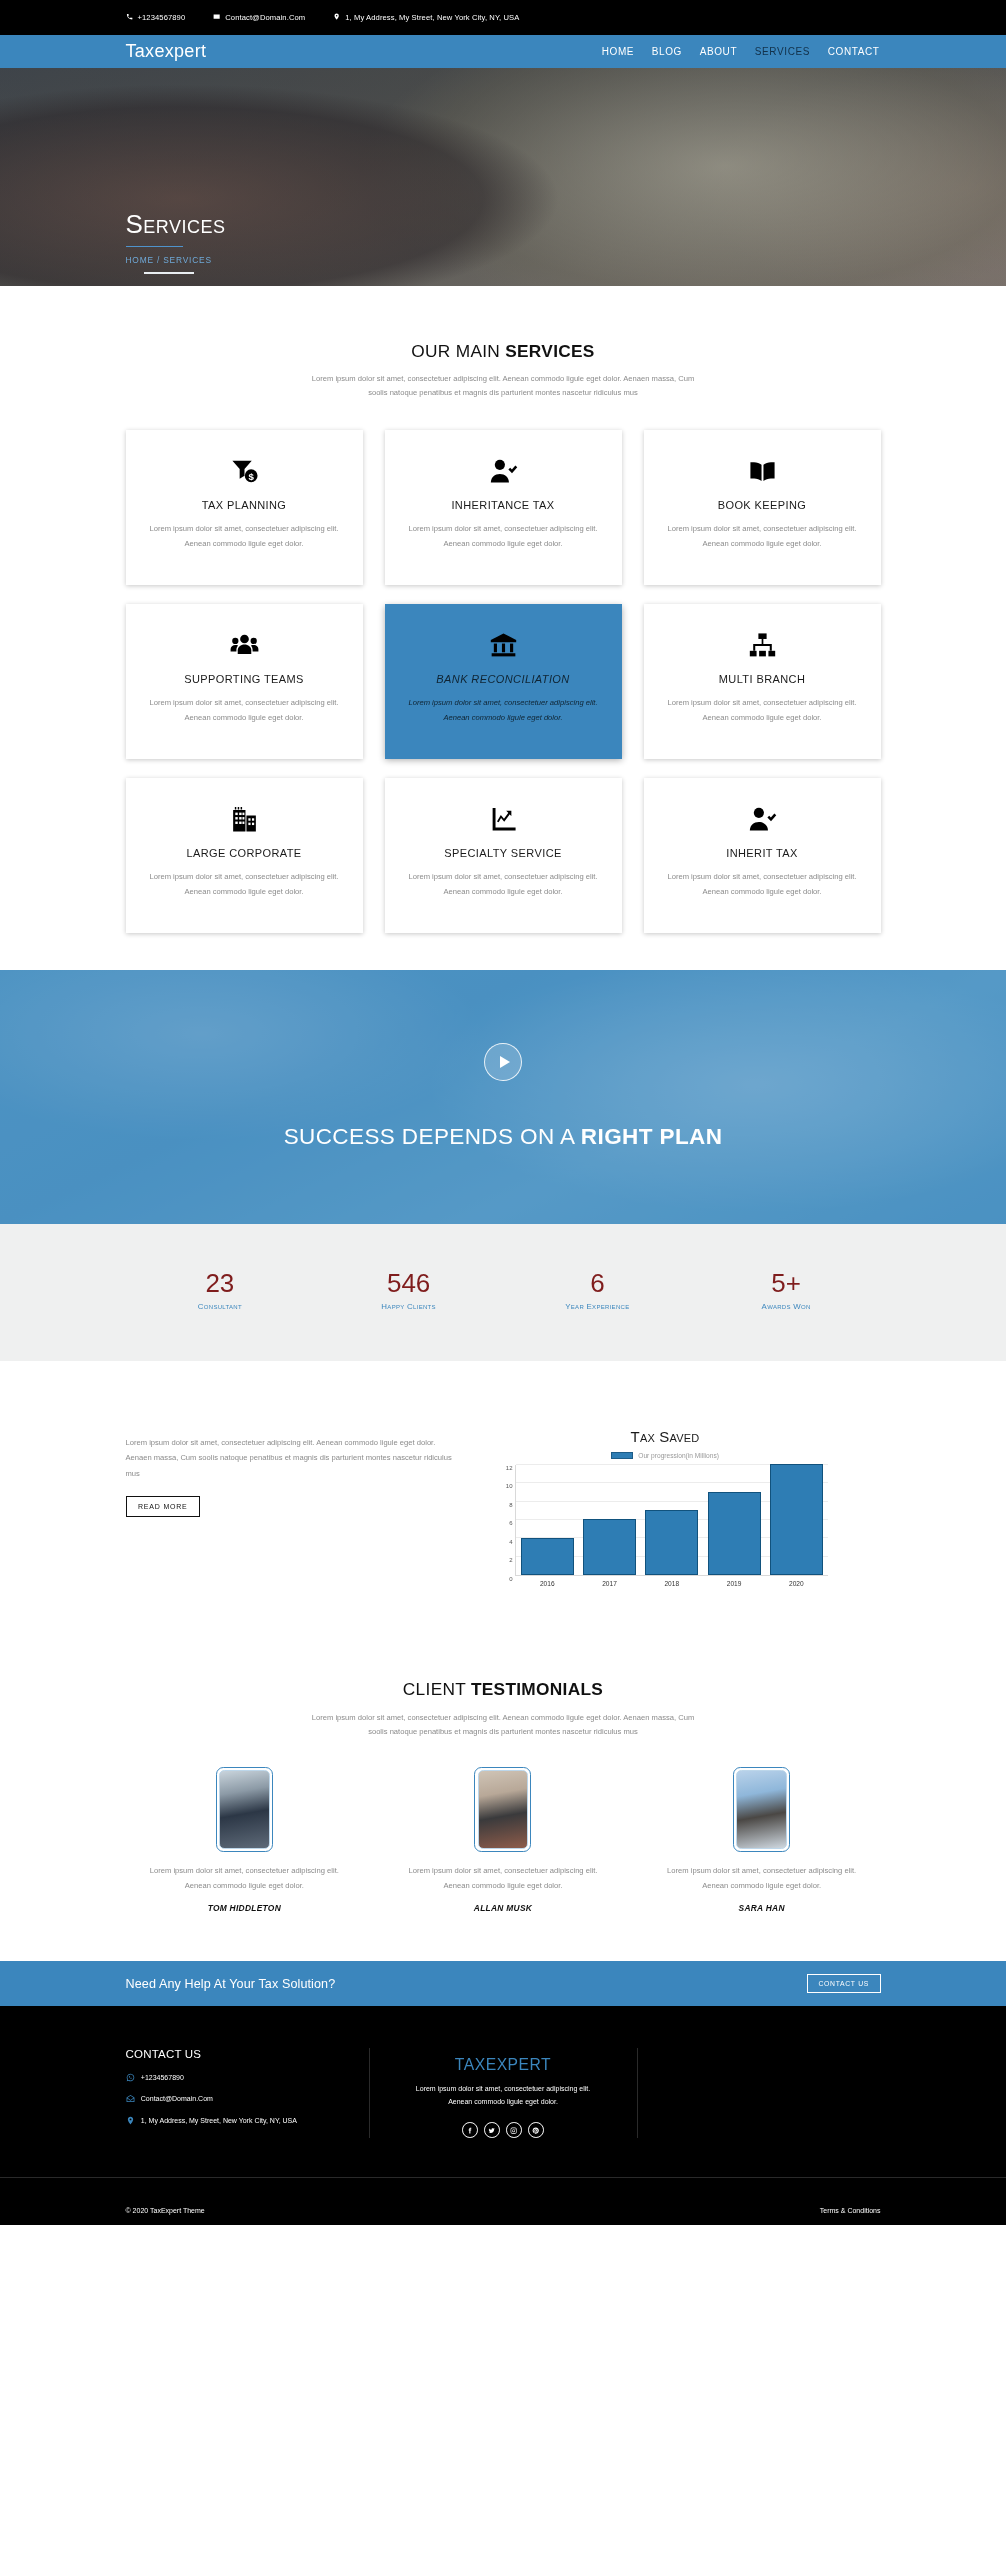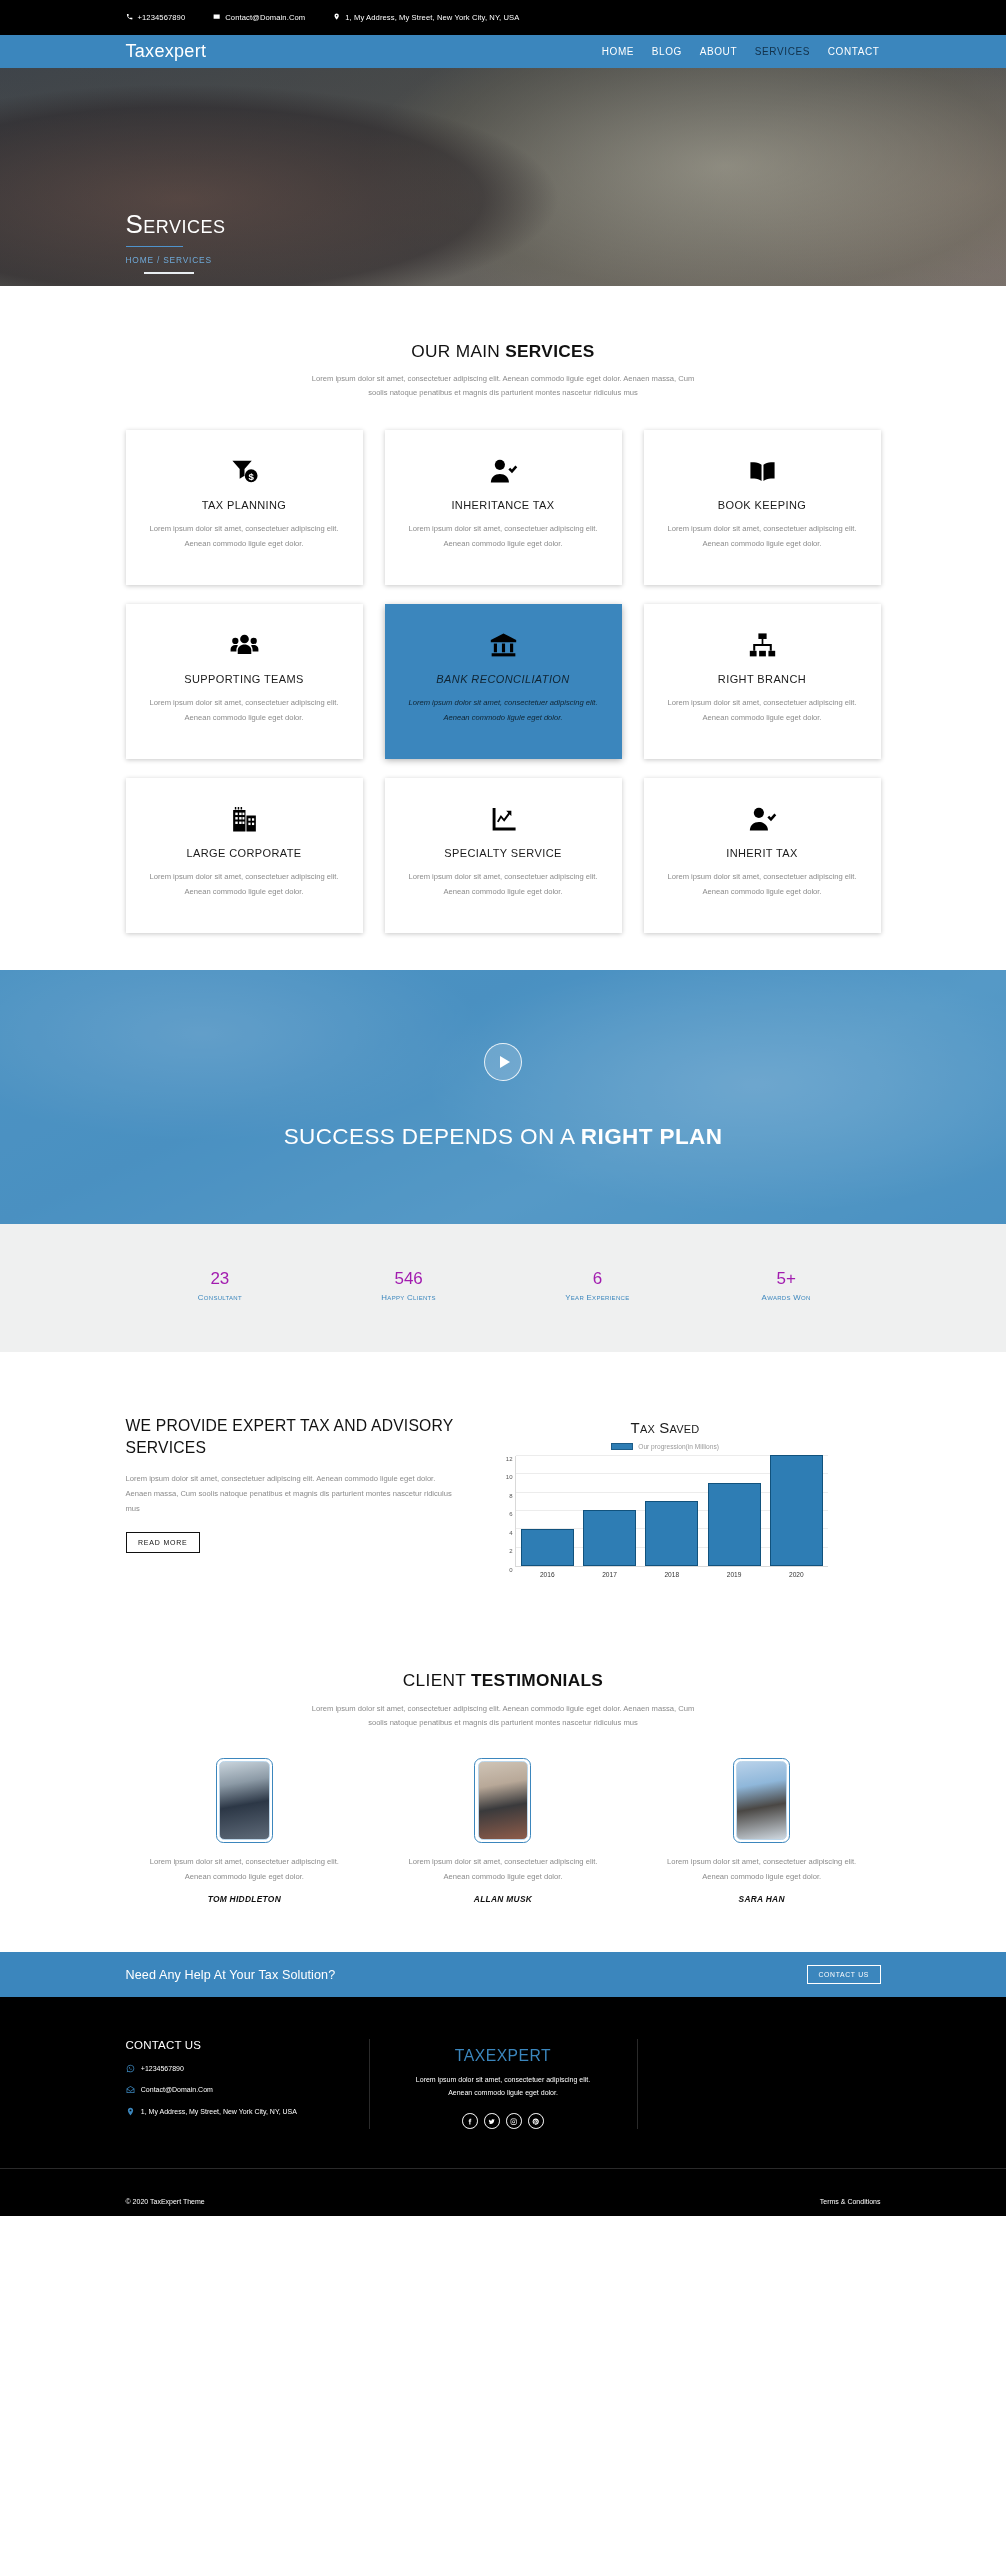--- a/index.html
+++ b/index.html
@@ -146,21 +146,21 @@
   .video h2 {
     color: #fff; font-size: 22.5px; font-weight: 300; letter-spacing: 0.4px;
   }
   .video h2 b { font-weight: 700; }
 
   
   .counters { background: #eff0f0; padding: 29px 0 32.5px; }
   .counters .wrap { display: grid; grid-template-columns: repeat(4,1fr); }
   .counter { text-align: center; }
   .counter .num {
-    font-size: 17px; font-weight: 300; color: #a21caf; line-height: 1;
+    font-size: 26px; font-weight: 300; color: #7f1d1d; line-height: 1;
   }
   .counter .lbl {
     margin-top: 6.3px; color: #3b86bd; font-size: 7.9px;
     letter-spacing: 0.3px; font-variant: small-caps; text-transform: capitalize;
   }
 
   
   .about { padding: 46px 0 21px; }
   .about .wrap { display: flex; gap: 42px; align-items: flex-start; }
   .about-left { width: 335px; }
@@ -429,21 +429,21 @@
       <div class="card">
         <div class="ico">
           <svg width="29" height="29" viewBox="0 0 24 24">
               <rect x="8.6" y="2" width="6.8" height="4.6"></rect>
               <rect x="1.5" y="16.4" width="5.6" height="4.6"></rect>
               <rect x="9.2" y="16.4" width="5.6" height="4.6"></rect>
               <rect x="16.9" y="16.4" width="5.6" height="4.6"></rect>
               <path d="M11.3 6.6v4.1H4.3v5.7H6v-4h12v4h1.7v-5.7h-7v-4.1h-1.4z"></path>
             </svg>
         </div>
-        <h3>RIGHT BRANCH</h3>
+        <h3>MULTI BRANCH</h3>
         <p>Lorem ipsum dolor sit amet, consectetuer adipiscing elit. Aenean commodo ligule eget dolor.</p>
       </div>
 
       <div class="card">
         <div class="ico">
           <svg width="29" height="29" viewBox="0 0 24 24">
               <path d="M4 1.6h1.2v2.2H4zM6.4 1.6h1.2v2.2H6.4zM8.8 1.6H10v2.2H8.8z"></path>
               <path d="M2.6 4.2h10.2V22H2.6V4.2zM13.6 8.6h7.8V22h-7.8V8.6z"></path>
               <g fill="#fff">
                 <rect x="4.4" y="6.3" width="2" height="2"></rect>
@@ -520,21 +520,20 @@
     <div class="counter">
       <div class="num">5+</div>
       <div class="lbl">Awards Won</div>
     </div>
   </div>
 </div>
 
 <div class="about">
   <div class="wrap">
     <div class="about-left">
-      <h2>WE PROVIDE EXPERT TAX AND ADVISORY SERVICES</h2>
       <p>Lorem ipsum dolor sit amet, consectetuer adipiscing elit. Aenean commodo ligule eget dolor. Aenaen massa, Cum soolis natoque penatibus et magnis dis parturient montes nascetur ridiculus mus</p>
       <button class="btn-outline">READ MORE</button>
     </div>
 
     <div class="chart-box">
       <div class="chart-title">Tax Saved</div>
       <div class="chart-legend">
         <div class="legend-swatch"></div>
         <div class="legend-text">Our progression(in Millions)</div>
       </div>

